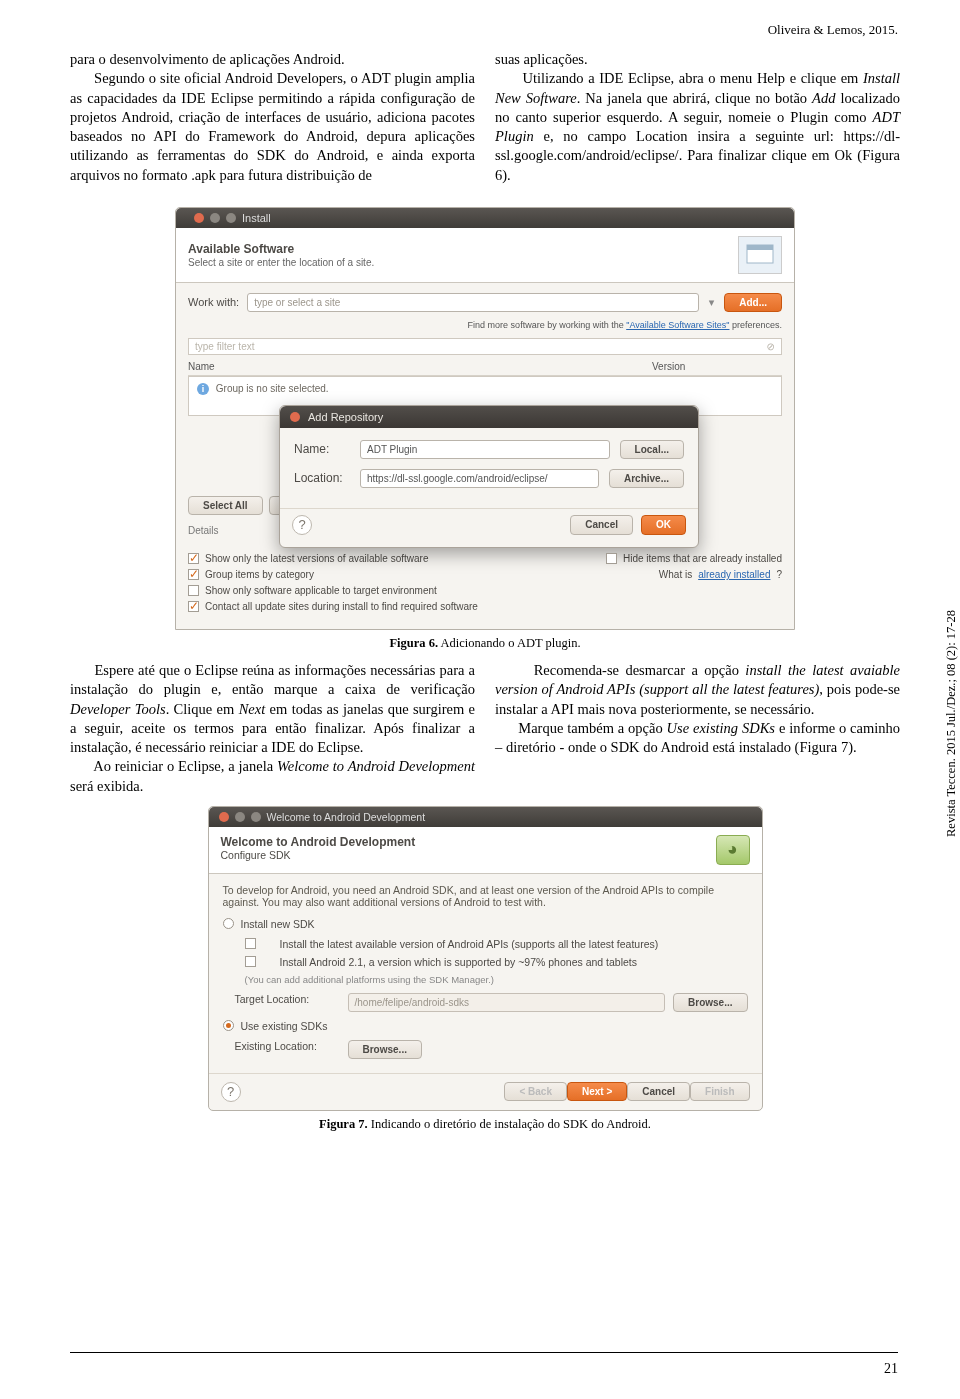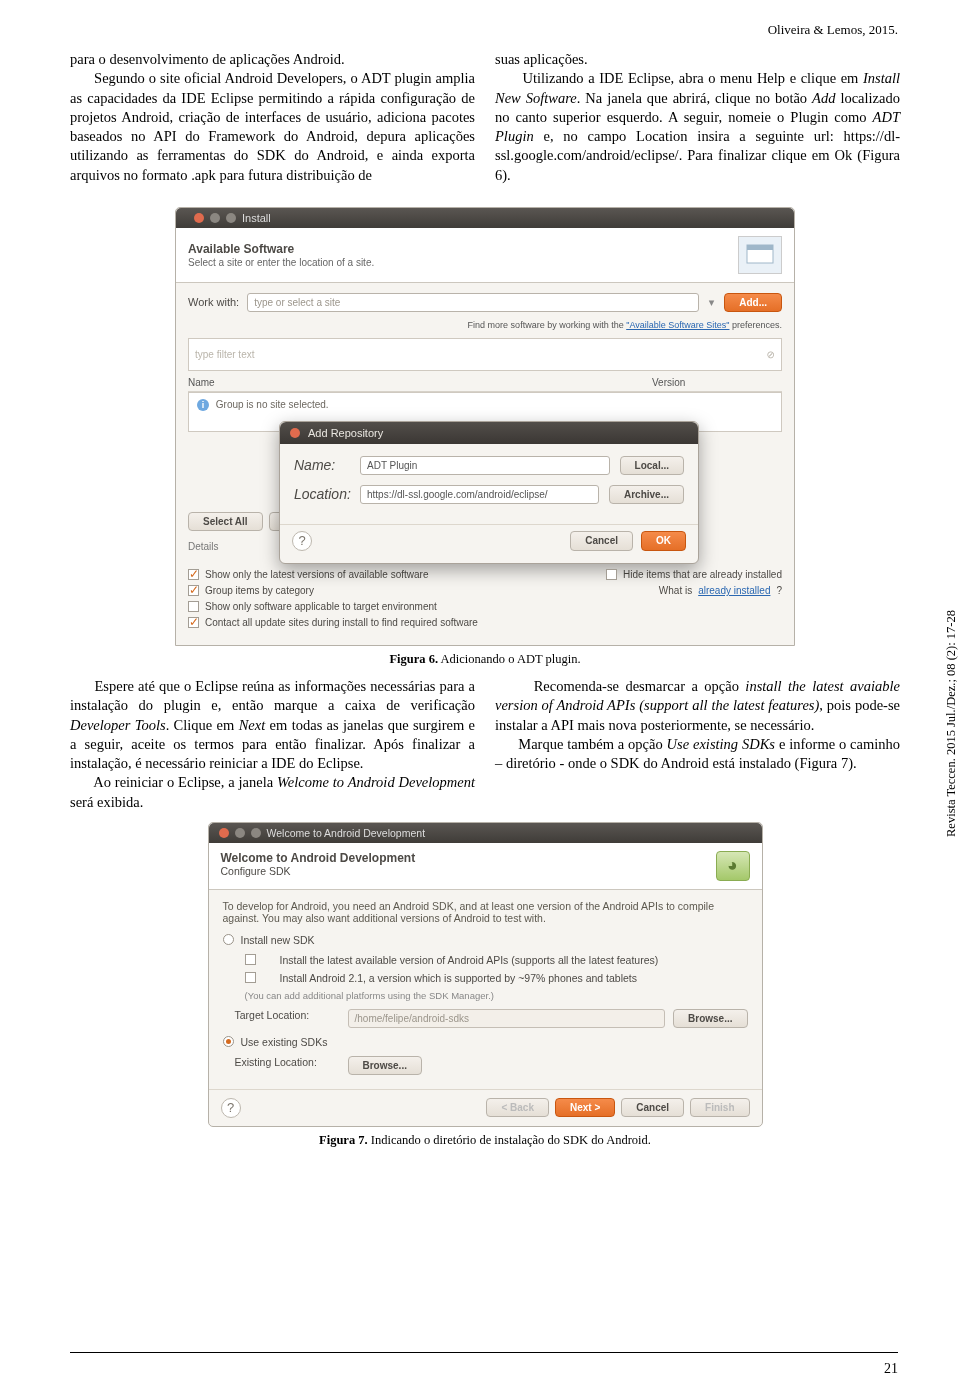--- a/index.html
+++ b/index.html
@@ -83,21 +83,21 @@
     border:1px solid #b9b3aa; border-radius:4px;
     padding: 3px 14px; font-size:10px; color:#4d4a46;
     cursor:pointer;
     font-weight:bold;
   }
   .btn-orange { background: linear-gradient(#f58b4a,#e56f27); color:#fff; border-color:#c8560f; }
   .hint-row { padding: 2px 12px 8px; text-align:right; font-size:9px; color:#555; }
   .hint-row .link { color:#2a67b1; text-decoration:underline; }
   .filter-row {
     margin: 0 12px; border:1px solid #cfc9c0; background:#fff;
-    padding:10px 6px; display:flex; justify-content:space-between;
+    padding:2px 6px; display:flex; justify-content:space-between;
     font-size:10px; color:#bab5ab;
   }
   .table-head {
     margin: 6px 12px 0; display:flex; font-size:10px; color:#555;
     border-bottom:1px solid #d7d2c9; padding-bottom:3px;
   }
   .th-name { flex:1; }
   .table-body {
     margin: 0 12px; background:#fff; border:1px solid #cfc9c0;
     padding: 6px 8px; height: 40px; font-size: 10px; color:#6d6860;
@@ -112,21 +112,21 @@
     background:#f6f4f0; border:1px solid #aaa39a; border-radius:6px;
     box-shadow: 0 6px 18px rgba(0,0,0,.35);
   }
   .popup-title {
     background: linear-gradient(#524e4a,#3b3734); color:#e9e6e0;
     border-radius:6px 6px 0 0; padding:5px 10px; font-size:11px;
     display:flex; align-items:center; gap:8px;
   }
   .popup-body { padding: 12px 14px 10px; }
   .prow { display:flex; align-items:center; gap:10px; margin-bottom:10px; }
-  .prow label { width:56px; font-size:14px; color:#4d4a46;font-style:italic; }
+  .prow label { width:56px; font-size:12px; color:#4d4a46; }
   .prow .tf { color:#555; }
   .popup-foot { display:flex; justify-content:flex-end; gap:8px; padding: 6px 12px 12px; border-top:1px solid #ddd7cd; }
   .q-circle { width:20px;height:20px;border-radius:50%;border:1px solid #bdb7ae;background:#fff;color:#7c766d;display:flex;align-items:center;justify-content:center;font-size:13px;margin-right:auto;}
   .sel-row { padding: 80px 12px 4px; display:flex; gap:6px; }
   .details-row { padding:6px 12px; font-size:10px; color:#777; }
   .checks { padding: 6px 12px 12px; font-size:10px; color:#4d4a46; }
   .checks .chkline { display:flex; align-items:center; gap:6px; margin:5px 0; }
   .chk { width:11px;height:11px;border:1px solid #a39d94;background:#fff;display:inline-block;position:relative; }
   .chk.on::after { content:"✓"; position:absolute; top:-3px; left:0; font-size:12px; color:#d56a1e; }
   .chk-right { margin-left:auto; display:flex; align-items:center; gap:6px;justify-content:flex-end; }
@@ -159,21 +159,21 @@
   .desc-line { color:#5d594f; margin-bottom:10px; }
   .radio-row { display:flex; align-items:center; gap:7px; margin:8px 0; }
   .radio { width:11px;height:11px;border:1px solid #9a9389;border-radius:50%;background:#fff;display:inline-block;position:relative; }
   .radio.on::after { content:""; position:absolute; top:2px;left:2px;width:5px;height:5px;background:#d56a1e;border-radius:50%; }
   .sub-chk { margin-left:22px; display:flex; align-items:center; gap:24px; margin-bottom:6px; color:#4d4a46; }
   .small-note { margin-left:22px; font-size:9.5px; color:#888; margin-bottom:8px; }
   .loc-row { display:flex; align-items:flex-start; gap:8px; margin:6px 0 8px 12px; }
   .loc-row .lbl { width:105px; }
   .loc-input { flex:1; border:1px solid #c5beb5; background:#f3efe9; color:#9b958b; padding:3px 6px; border-radius:3px; font-size:10px; }
   .welcome-foot { display:flex; justify-content:space-between; align-items:center; padding:8px 12px; border-top:1px solid #ddd7cd; }
-  .welcome-foot .btns { display:flex; gap:6px; }
+  .welcome-foot .btns { display:flex; }
 
   .side-text {
     position:absolute; right:16px; top:610px; transform:rotate(-90deg);
     transform-origin: right top; font-size:12.5px; white-space:nowrap;
   }
   .footer-line {
     position:absolute; bottom:46px; left:70px; right:62px; height:1px; background:#000;
   }
   .page-num {
     position:absolute; bottom:22px; right:62px; font-size:14px;

